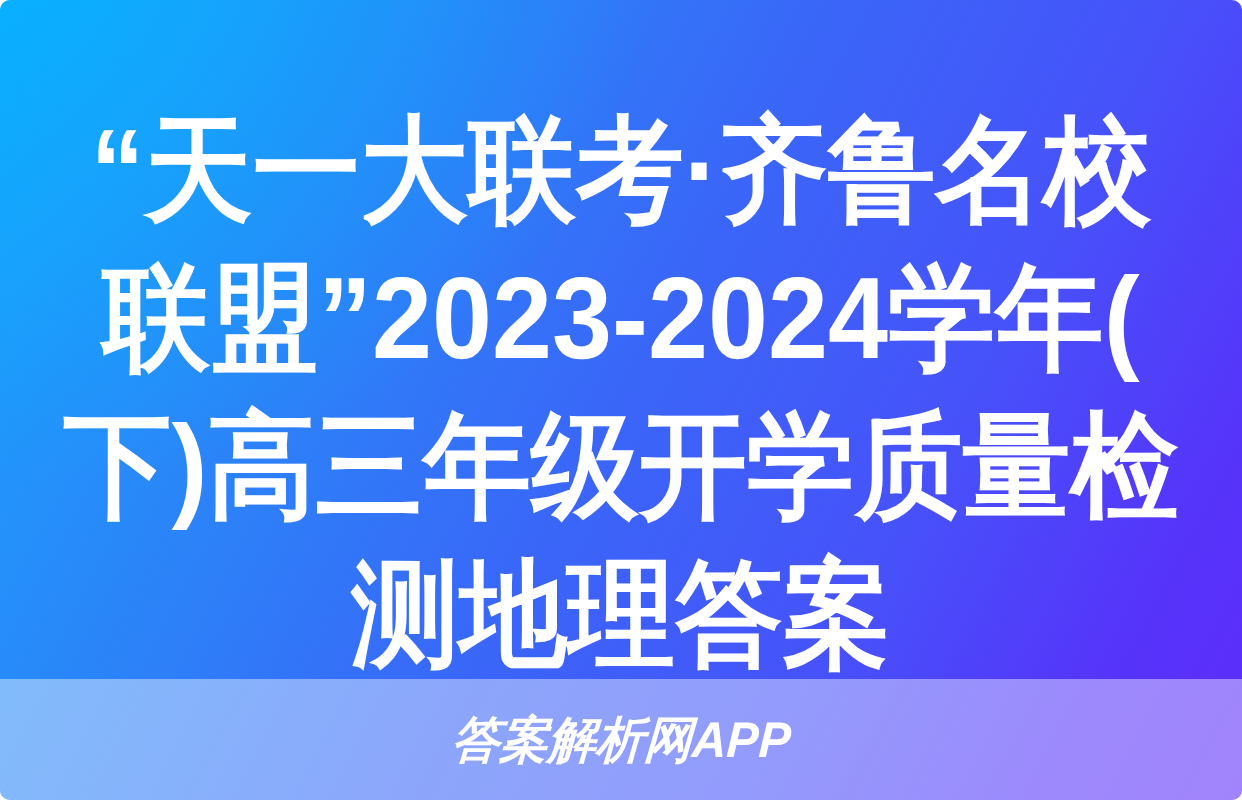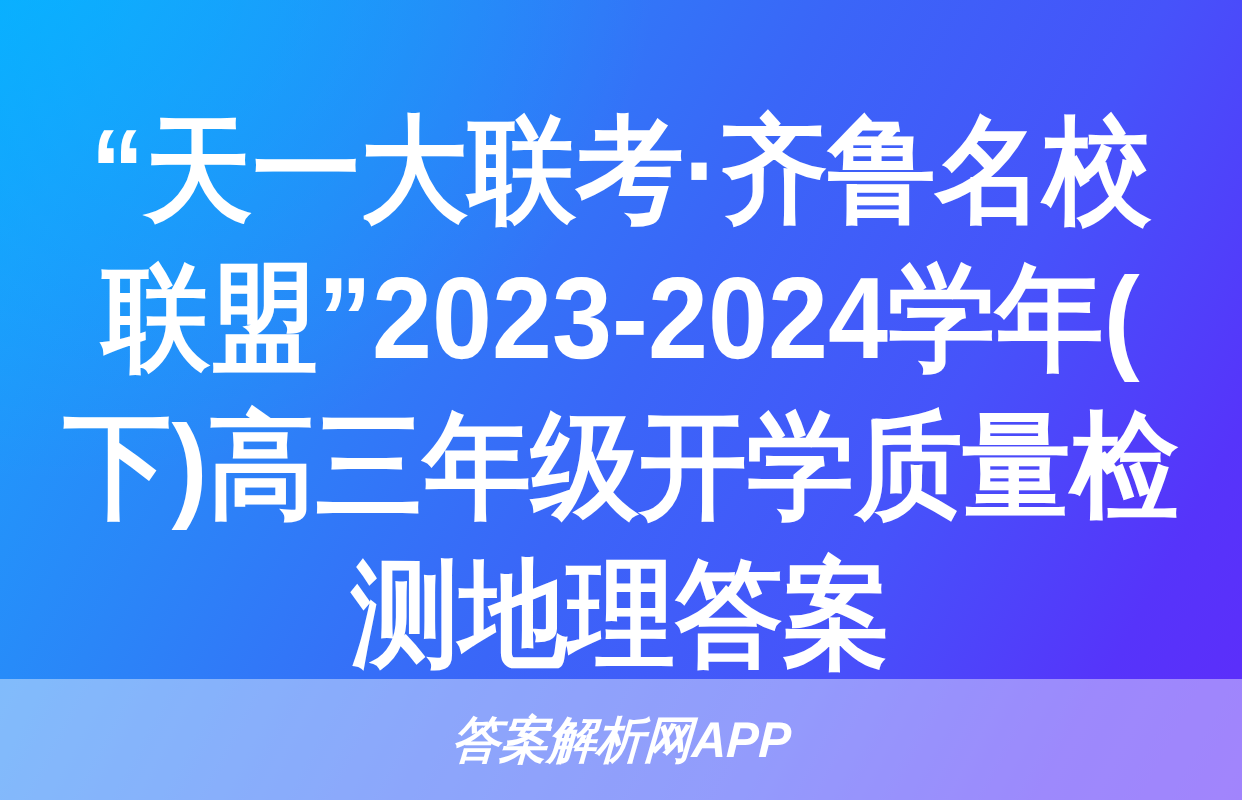--- a/index.html
+++ b/index.html
@@ -9,20 +9,21 @@
   }
   body {
     font-family: "Liberation Sans", "DejaVu Sans", sans-serif;
   }
 
   #poster {
     position: relative;
     width: 1242px;
     height: 800px;
     overflow: hidden;
+    border-radius: 10px;
   }
 
   
   #bg-gradient {
     position: absolute;
     inset: 0;
     background:
       linear-gradient(118deg,
         #12A6FF 0%,
         #1E9BFC 9%,

